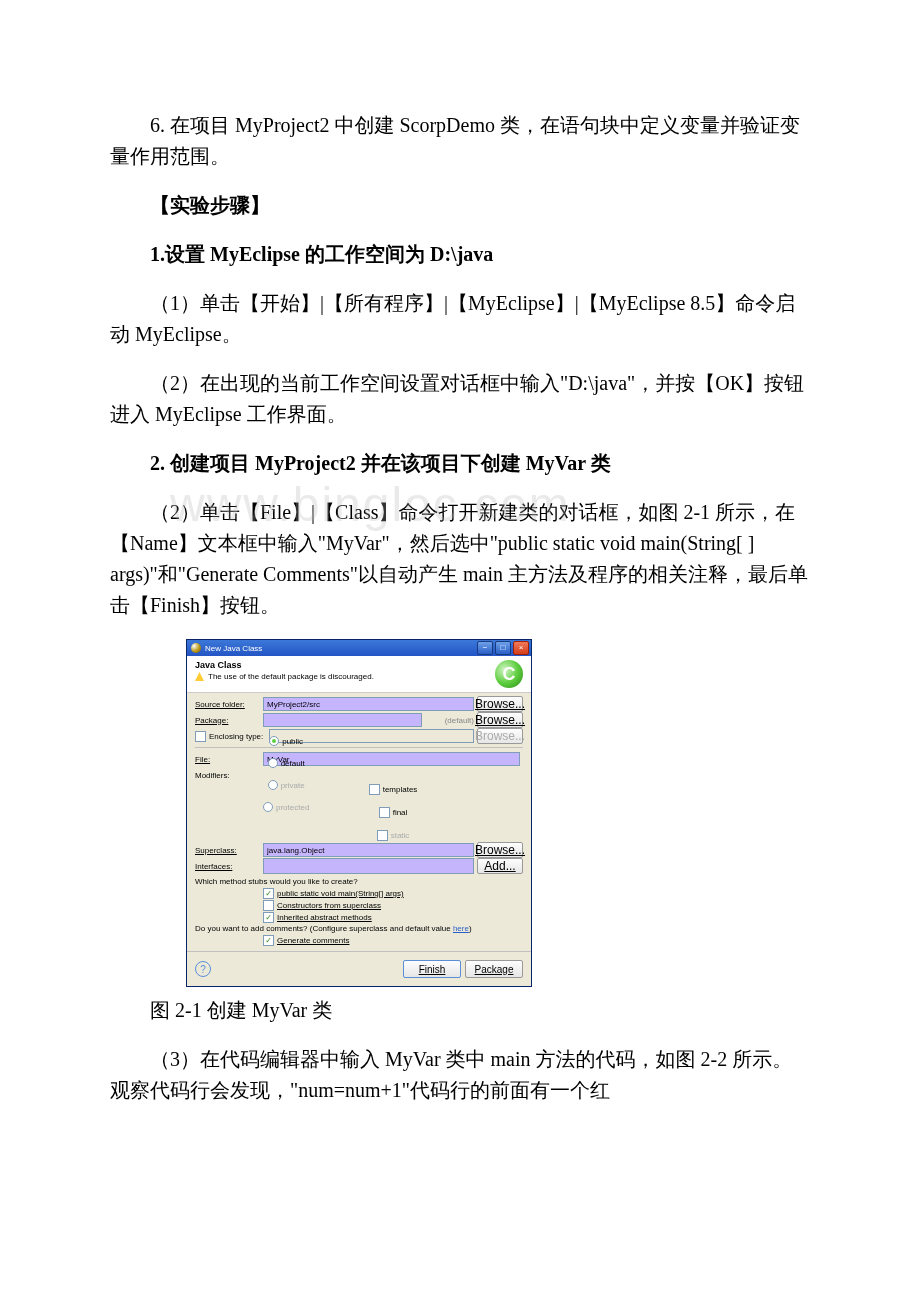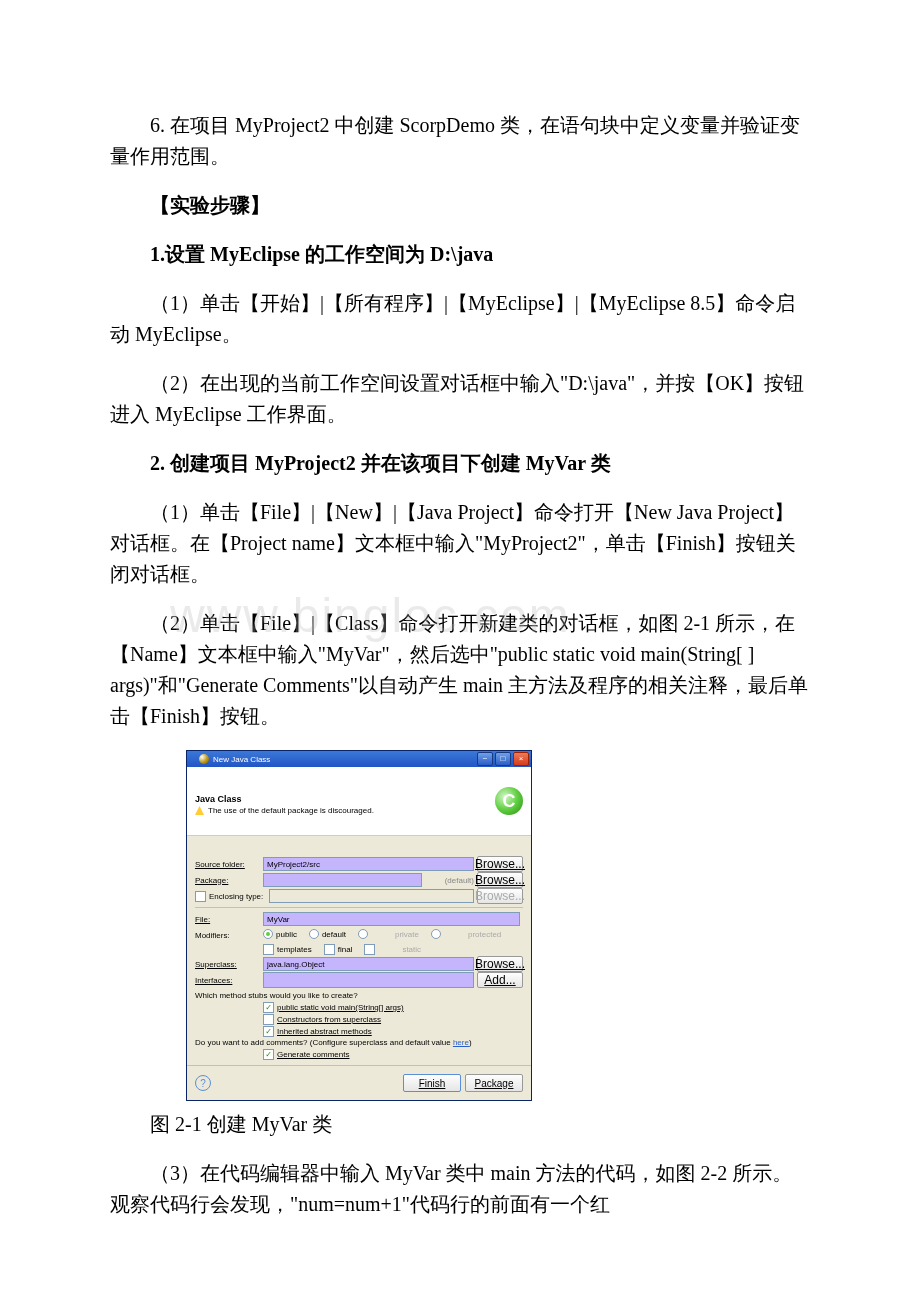--- a/index.html
+++ b/index.html
@@ -43,21 +43,21 @@
       background: #ECE9D8;
       border: 1px solid #0A246A;
     }
     .titlebar {
       height: 16px;
       background: linear-gradient(to bottom, #3b78d8, #2355c5);
       display: flex;
       align-items: center;
       color: #fff;
       font-size: 8px;
-      padding-left: 12px;
+      padding-left: 4px;
     }
     .titlebar .eclipse-icon {
       width: 10px;
       height: 10px;
       background: radial-gradient(circle at 30% 30%, #fff, #c0a020, #7a4f00);
       border-radius: 50%;
       margin-right: 4px;
     }
     .titlebar .spacer { flex: 1; }
     .titlebar .winbtn {
@@ -74,23 +74,23 @@
       font-size: 8px;
       line-height: 1;
     }
     .titlebar .winbtn.close {
       background: linear-gradient(#ef7a5a, #d43d1a);
       border-color: #a02000;
     }
     .banner {
       background: #fff;
       border-bottom: 1px solid #ccc;
-      padding: 20px 8px;
-      display: flex;
-      align-items: flex-end;
+      padding: 4px 8px;
+      display: flex;
+      align-items: flex-start;
     }
     .banner-left { flex: 1; }
     .banner-title { font-weight: bold; font-size: 9px; }
     .banner-msg {
       display: flex;
       align-items: center;
       gap: 4px;
       margin-top: 2px;
     }
     .warn-icon {
@@ -106,21 +106,21 @@
       background: radial-gradient(circle at 35% 35%, #d4f5c8, #5fcf40, #2a8a15);
       display: flex;
       align-items: center;
       justify-content: center;
       color: #fff;
       font-size: 18px;
       font-weight: bold;
       font-family: Arial, sans-serif;
     }
     .form {
-      padding: 21px 8px 2px 8px;
+      padding: 4px 8px 2px 8px;
     }
     .row {
       display: flex;
       align-items: center;
       margin-bottom: 2px;
       height: 14px;
     }
     .row .label {
       width: 68px;
       text-decoration: underline;
@@ -193,27 +193,28 @@
       height: 4px;
       border-radius: 50%;
       background: #5fcf40;
     }
     .mod-row {
       display: flex;
       gap: 12px;
       margin-left: 68px;
       margin-bottom: 2px;
       align-items: center;
+      flex-direction: column;
     }
     .mod-opt {
       display: flex;
       align-items: center;
       color: #000;
     }
-    .mod-opt.disabled { color: #aaa; gap: 24px; }
+    .mod-opt.disabled { color: #aaa; }
     .separator {
       border-top: 1px solid #c0c0c0;
       margin: 4px 0;
     }
     .stub-section {
       padding: 0 8px 4px 8px;
     }
     .stub-section .q {
       margin-bottom: 2px;
     }
@@ -285,21 +286,20 @@
   <p class="heading">【实验步骤】</p>
 
   <p class="heading">1.设置 MyEclipse 的工作空间为 D:\java</p>
 
   <p class="para indent">（1）单击【开始】|【所有程序】|【MyEclipse】|【MyEclipse 8.5】命令启动 MyEclipse。</p>
 
   <p class="para indent">（2）在出现的当前工作空间设置对话框中输入"D:\java"，并按【OK】按钮进入 MyEclipse 工作界面。</p>
 
   <p class="heading">2. 创建项目 MyProject2 并在该项目下创建 MyVar 类</p>
 
-  <p class="para indent">（1）单击【File】|【New】|【Java Project】命令打开【New Java Project】对话框。在【Project name】文本框中输入"MyProject2"，单击【Finish】按钮关闭对话框。</p>
 
   <div class="watermark-wrap">
     <p class="para indent">（2）单击【File】|【Class】命令打开新建类的对话框，如图 2-1 所示，在【Name】文本框中输入"MyVar"，然后选中"public static void main(String[ ] args)"和"Generate Comments"以自动产生 main 主方法及程序的相关注释，最后单击【Finish】按钮。</p>
     <div class="watermark">www.bingloc.com</div>
   </div>
 
   <div class="dialog-wrap">
     <div class="titlebar">
       <span class="eclipse-icon"></span>
       <span>New Java Class</span>

